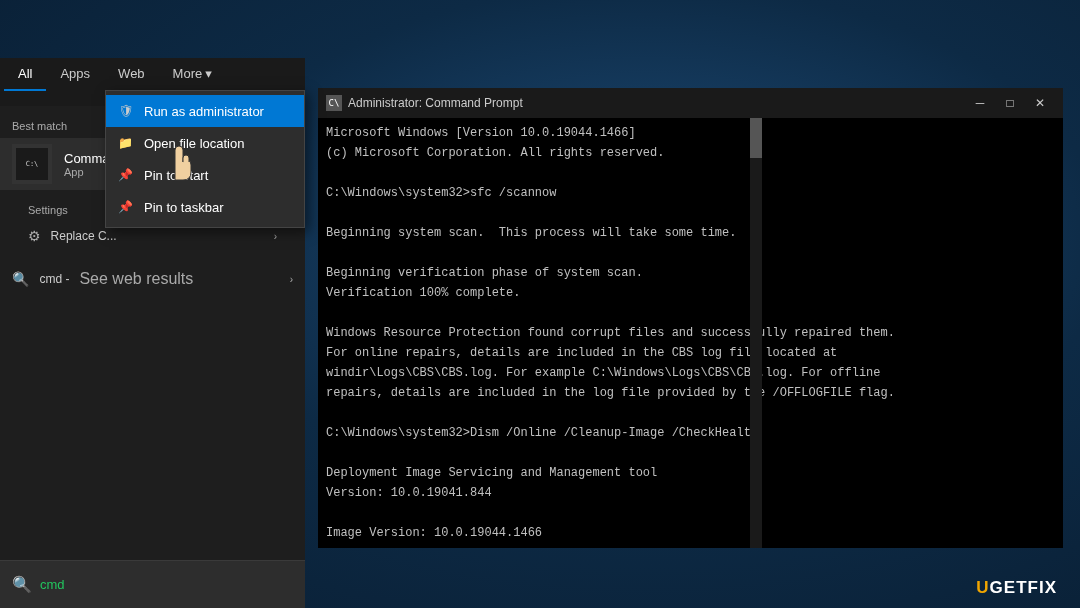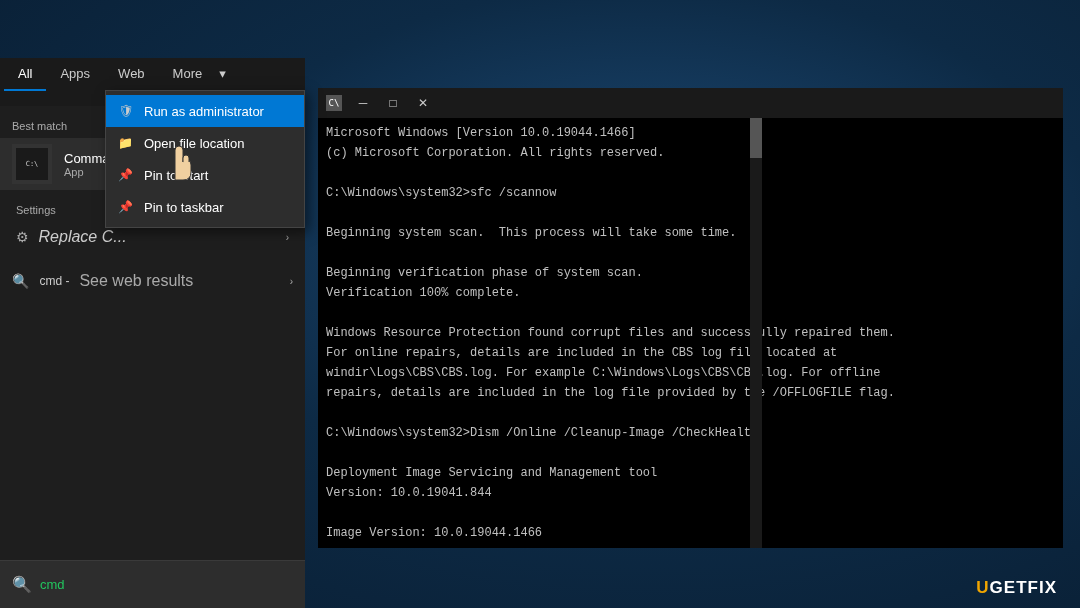--- a/index.html
+++ b/index.html
@@ -69,21 +69,21 @@
       cursor: pointer;
       border-bottom: 2px solid transparent;
     }
     .nav-tab.active {
       color: #ffffff;
       border-bottom: 2px solid #0078d4;
     }
     .nav-tab-more {
       display: flex;
       align-items: center;
-      gap: 17px;
+      gap: 3px;
     }
 
     
     .menu-content {
       flex: 1;
       background: #1e1e1e;
       padding: 10px 0;
     }
 
     
@@ -170,37 +170,36 @@
       height: 16px;
       display: flex;
       align-items: center;
       justify-content: center;
       color: #cccccc;
       font-size: 12px;
     }
 
     
     .settings-section {
-      padding: 10px 4px;
+      padding: 10px 16px;
     }
     .settings-item {
       display: flex;
       align-items: center;
       padding: 6px 12px;
       gap: 10px;
       cursor: pointer;
     }
     .settings-icon {
       color: #aaaaaa;
       font-size: 14px;
     }
     .settings-text {
       color: #cccccc;
-      font-size: 16px;
-      font-style: italic;
+      font-size: 12px;
     }
     .settings-arrow {
       margin-left: auto;
       color: #aaaaaa;
       font-size: 10px;
     }
 
     
     .web-search-section {
       padding: 4px 0;
@@ -340,20 +339,21 @@
 </head>
 <body>
 
 <div class="bg"></div>
 
 <div class="cmd-window">
   <div class="cmd-titlebar">
     <div class="cmd-titlebar-icon">
       <div class="cmd-titlebar-icon-inner">C\</div>
     </div>
+    <span class="cmd-title-text">Administrator: Command Prompt</span>
     <div class="window-controls">
       <div class="window-btn">─</div>
       <div class="window-btn">□</div>
       <div class="window-btn close">✕</div>
     </div>
   </div>
   <div class="cmd-body">
     <span class="cmd-text">Microsoft Windows [Version 10.0.19044.1466]
 (c) Microsoft Corporation. All rights reserved.
 

